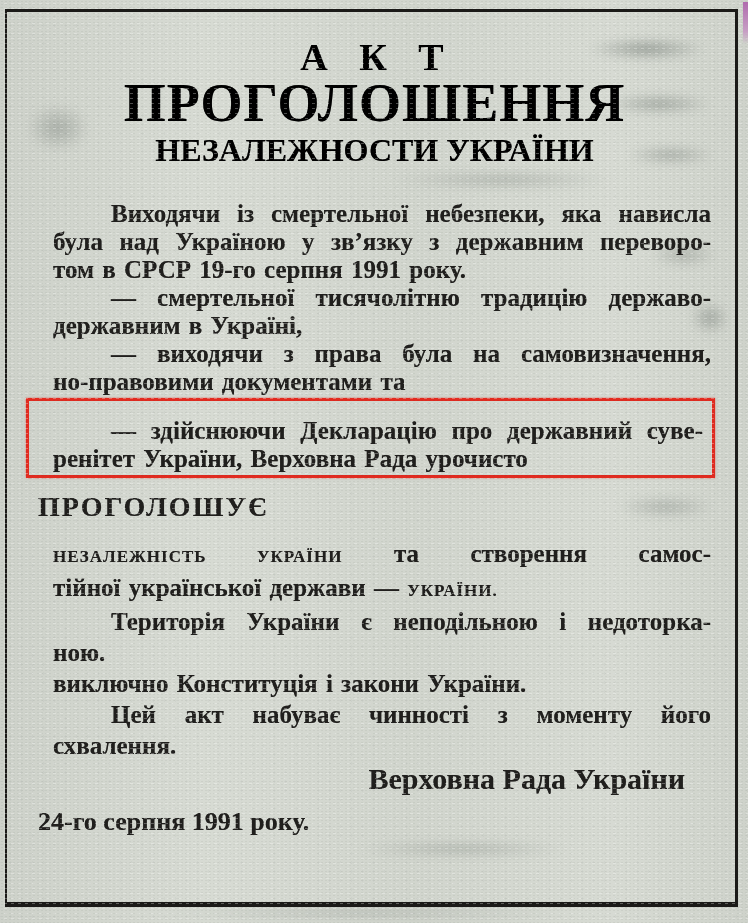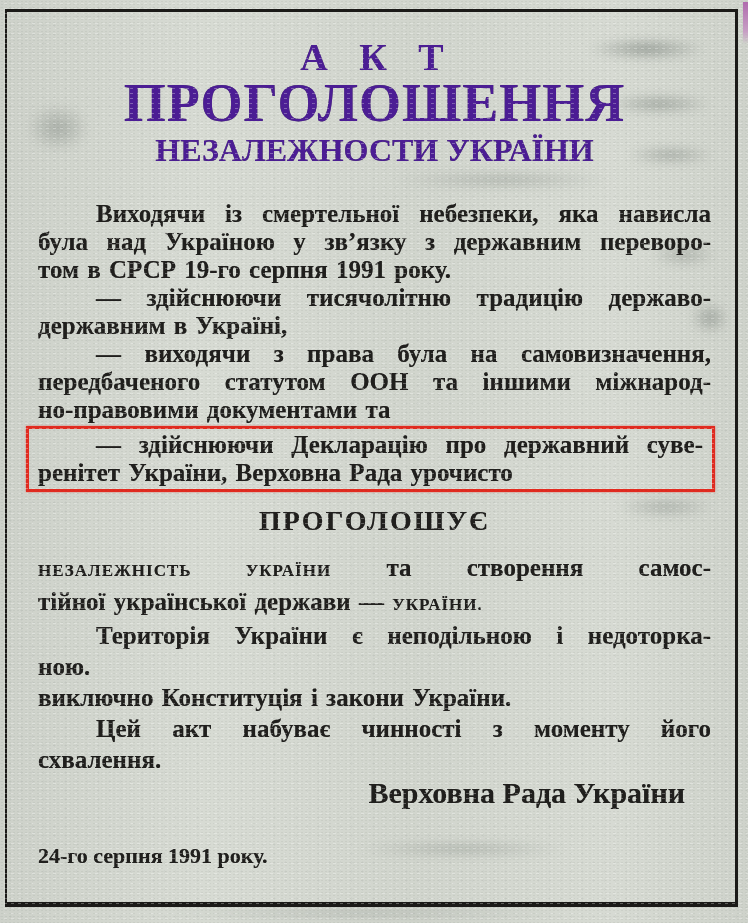--- a/index.html
+++ b/index.html
@@ -46,46 +46,46 @@
   
   .frame{
     position:absolute;left:5px;top:9px;right:10px;bottom:16px;
     border:3px solid #1b1a18;
     border-left-width:2px;
     border-bottom-width:5px;
     box-sizing:border-box;
     padding:22px 24px 0 31px;
   }
   
-  .title{text-align:center;color:#4c1d95;}
+  .title{text-align:center;color:#000000;}
   .t1{font-size:38px;line-height:46px;letter-spacing:5px;word-spacing:12px;}
   .t2{font-size:54px;line-height:47px;letter-spacing:1px;}
   .t3{font-size:32px;line-height:47px;}
   
   .bodytext{margin-top:26px;font-size:25px;}
   .sec1 .ln{line-height:28px;}
   .sec2 .ln{line-height:31px;}
-  .ln{text-align:justify;text-align-last:justify;word-spacing:2px;}
+  .ln{text-align:justify;text-align-last:justify;word-spacing:2px;margin-left:15px;}
   .ln.end{text-align-last:left;}
   .ln.ind{text-indent:58px;}
   .redbox{
     border:3px solid #e22b20;
     margin:2px -4px 0 -12px;
-    padding:2px 9px 2px 9px;
+    padding:16px 9px 2px 9px;
     box-shadow:0 0 2px rgba(226,43,32,.55);
   }
   .redbox .ln{line-height:28px;}
   .proclaim{
-    text-align:center;font-size:28px;line-height:30px;
+    text-align:left;font-size:28px;line-height:30px;
     letter-spacing:2px;margin-top:14px;
   }
   .sec2{margin-top:16px;}
   .caps{font-size:17px;letter-spacing:1px;}
   .signature{margin-top:2px;font-size:30px;line-height:31px;text-align:right;padding-right:26px;}
-  .dateline{margin-top:32px;font-size:22px;line-height:31px;}
+  .dateline{margin-top:12px;font-size:26px;line-height:31px;}
   
   .frame, .title, .bodytext{ text-shadow:0 0 .5px rgba(30,30,28,.6); }
 </style>
 </head>
 <body>
 
 <div class="paper"></div>
 
 <div class="smudge s1"></div>
 <div class="smudge s2"></div>
@@ -108,26 +108,25 @@
 
   <div class="bodytext">
 
     <div class="sec1">
       <div class="para">
         <div class="ln ind">Виходячи із смертельної небезпеки, яка нависла</div>
         <div class="ln">була над Україною у зв’язку з державним переворо-</div>
         <div class="ln end">том в СРСР 19-го серпня 1991 року.</div>
       </div>
       <div class="para">
-        <div class="ln ind">— здійснюючи тисячолітню традицію державо-</div>
+        <div class="ln ind">— смертельної тисячолітню традицію державо-</div>
         <div class="ln end">державним в Україні,</div>
       </div>
       <div class="para">
         <div class="ln ind">— виходячи з права була на самовизначення,</div>
-        <div class="ln">передбаченого статутом ООН та іншими міжнарод-</div>
         <div class="ln end">но-правовими документами та</div>
       </div>
       <div class="redbox">
         <div class="ln ind">— здійснюючи Декларацію про державний суве-</div>
         <div class="ln end">ренітет України, Верховна Рада урочисто</div>
       </div>
     </div>
 
     <div class="proclaim">ПРОГОЛОШУЄ</div>
 

